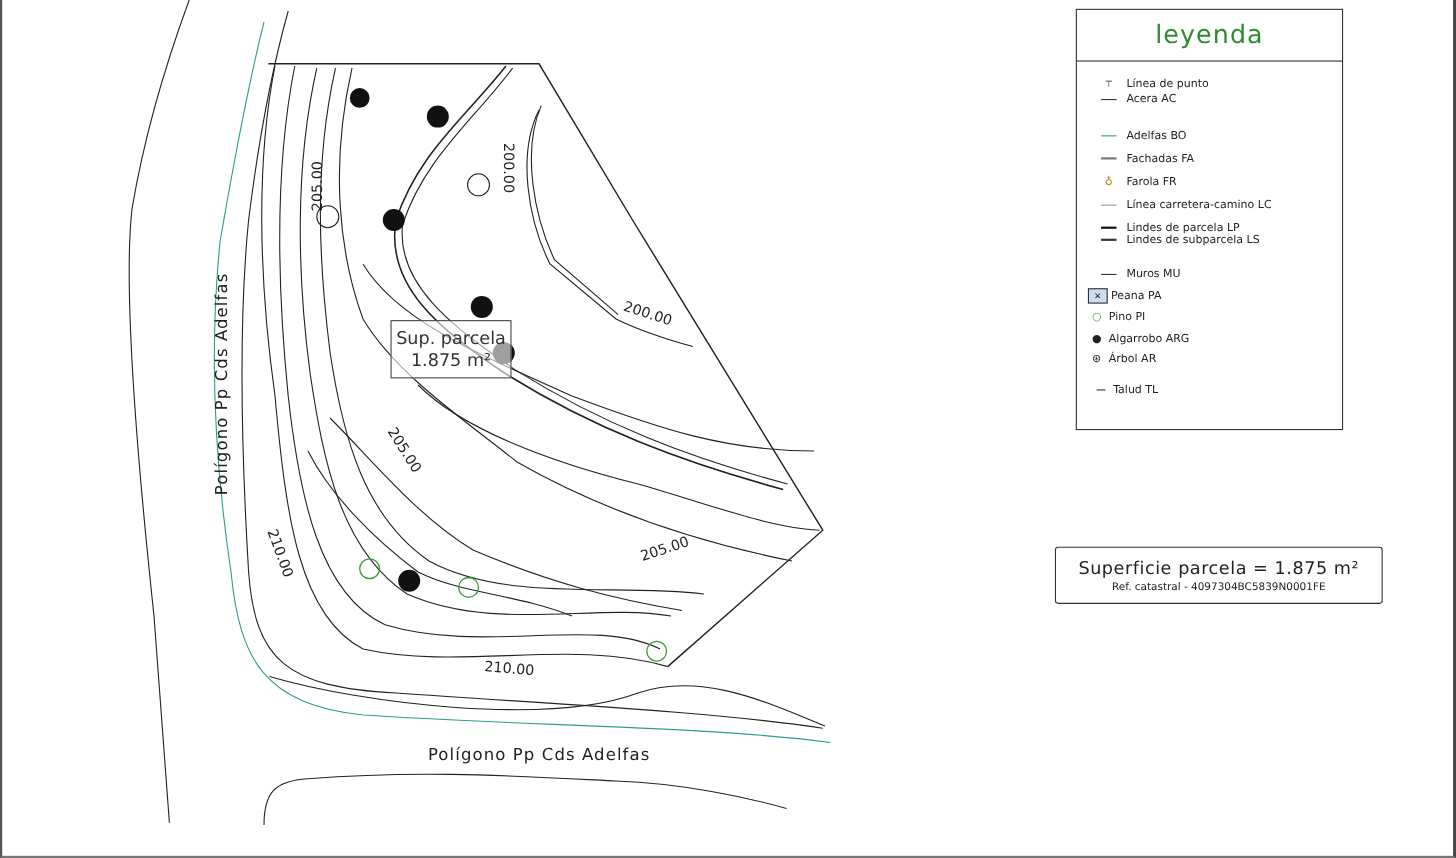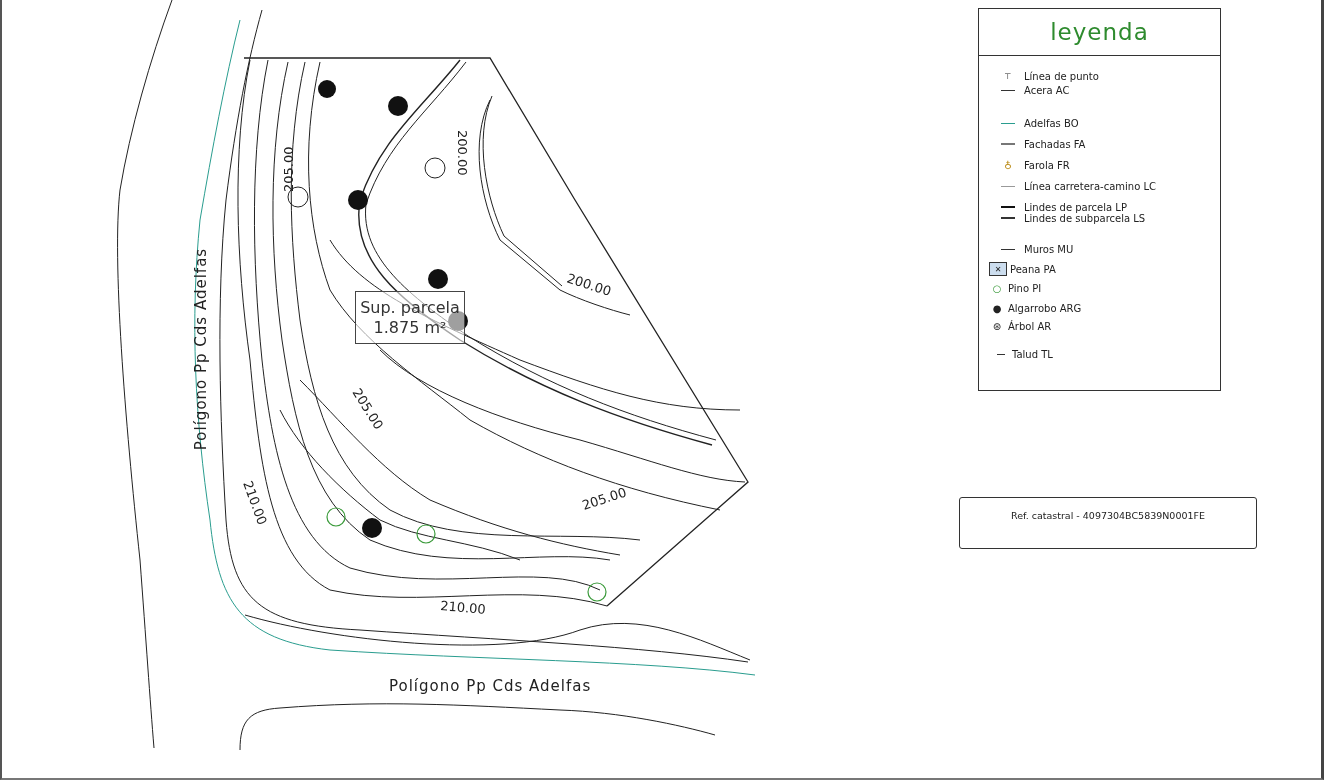--- a/index.html
+++ b/index.html
@@ -7,21 +7,21 @@
   .frame{position:absolute;left:0;top:0;width:1324px;height:780px;box-sizing:border-box;border-left:2px solid #555;border-right:3px solid #444;border-bottom:2px solid #777;}
   svg.map{position:absolute;left:0;top:0;}
   .legend{position:absolute;left:978px;top:8px;width:243px;height:383px;border:1.5px solid #333;box-sizing:border-box;background:#fff;}
   .legend-title{height:46px;border-bottom:1.5px solid #333;display:flex;align-items:center;justify-content:center;color:#2e8b2e;font-size:23px;letter-spacing:1px;}
   .legend-list{position:relative;}
   .li{position:absolute;left:18px;display:flex;align-items:center;font-size:10px;color:#222;white-space:nowrap;}
   .li .sym{width:22px;height:12px;display:flex;align-items:center;justify-content:center;margin-right:5px;}
   .line{width:14px;height:1px;background:#333;}
   .surf{position:absolute;left:959px;top:497px;width:298px;height:52px;border:1.5px solid #333;border-radius:3px;box-sizing:border-box;text-align:center;}
   .surf .main{font-size:16px;color:#222;margin-top:9px;letter-spacing:0.5px;}
-  .surf .ref{font-size:9.5px;color:#222;margin-top:12px;}
+  .surf .ref{font-size:9.5px;color:#222;margin-top:2px;}
   .lbl{position:absolute;font-size:15px;color:#222;letter-spacing:1px;white-space:nowrap;}
   .sup{position:absolute;left:355px;top:291px;width:110px;height:53px;border:1px solid #444;background:rgba(255,255,255,0.6);text-align:center;font-size:16px;line-height:20px;color:#333;padding-top:6px;box-sizing:border-box;}
 </style>
 </head>
 <body>
 
 <div class="frame"></div>
 
 <svg class="map" width="1324" height="780">
   <g fill="none" stroke="#222" stroke-width="1">
@@ -160,14 +160,15 @@
     <div class="li" style="top:292px;left:14px">
         <span class="sym" style="width:16px;margin-right:3px">
           <span class="line" style="width:8px"></span>
         </span>
         <span>Talud TL</span>
       </div>
   </div>
 </div>
 
 <div class="surf">
+  <div class="main">Superficie parcela = 1.875 m²</div>
   <div class="ref">Ref. catastral - 4097304BC5839N0001FE</div>
 </div>
 
 </body></html>

